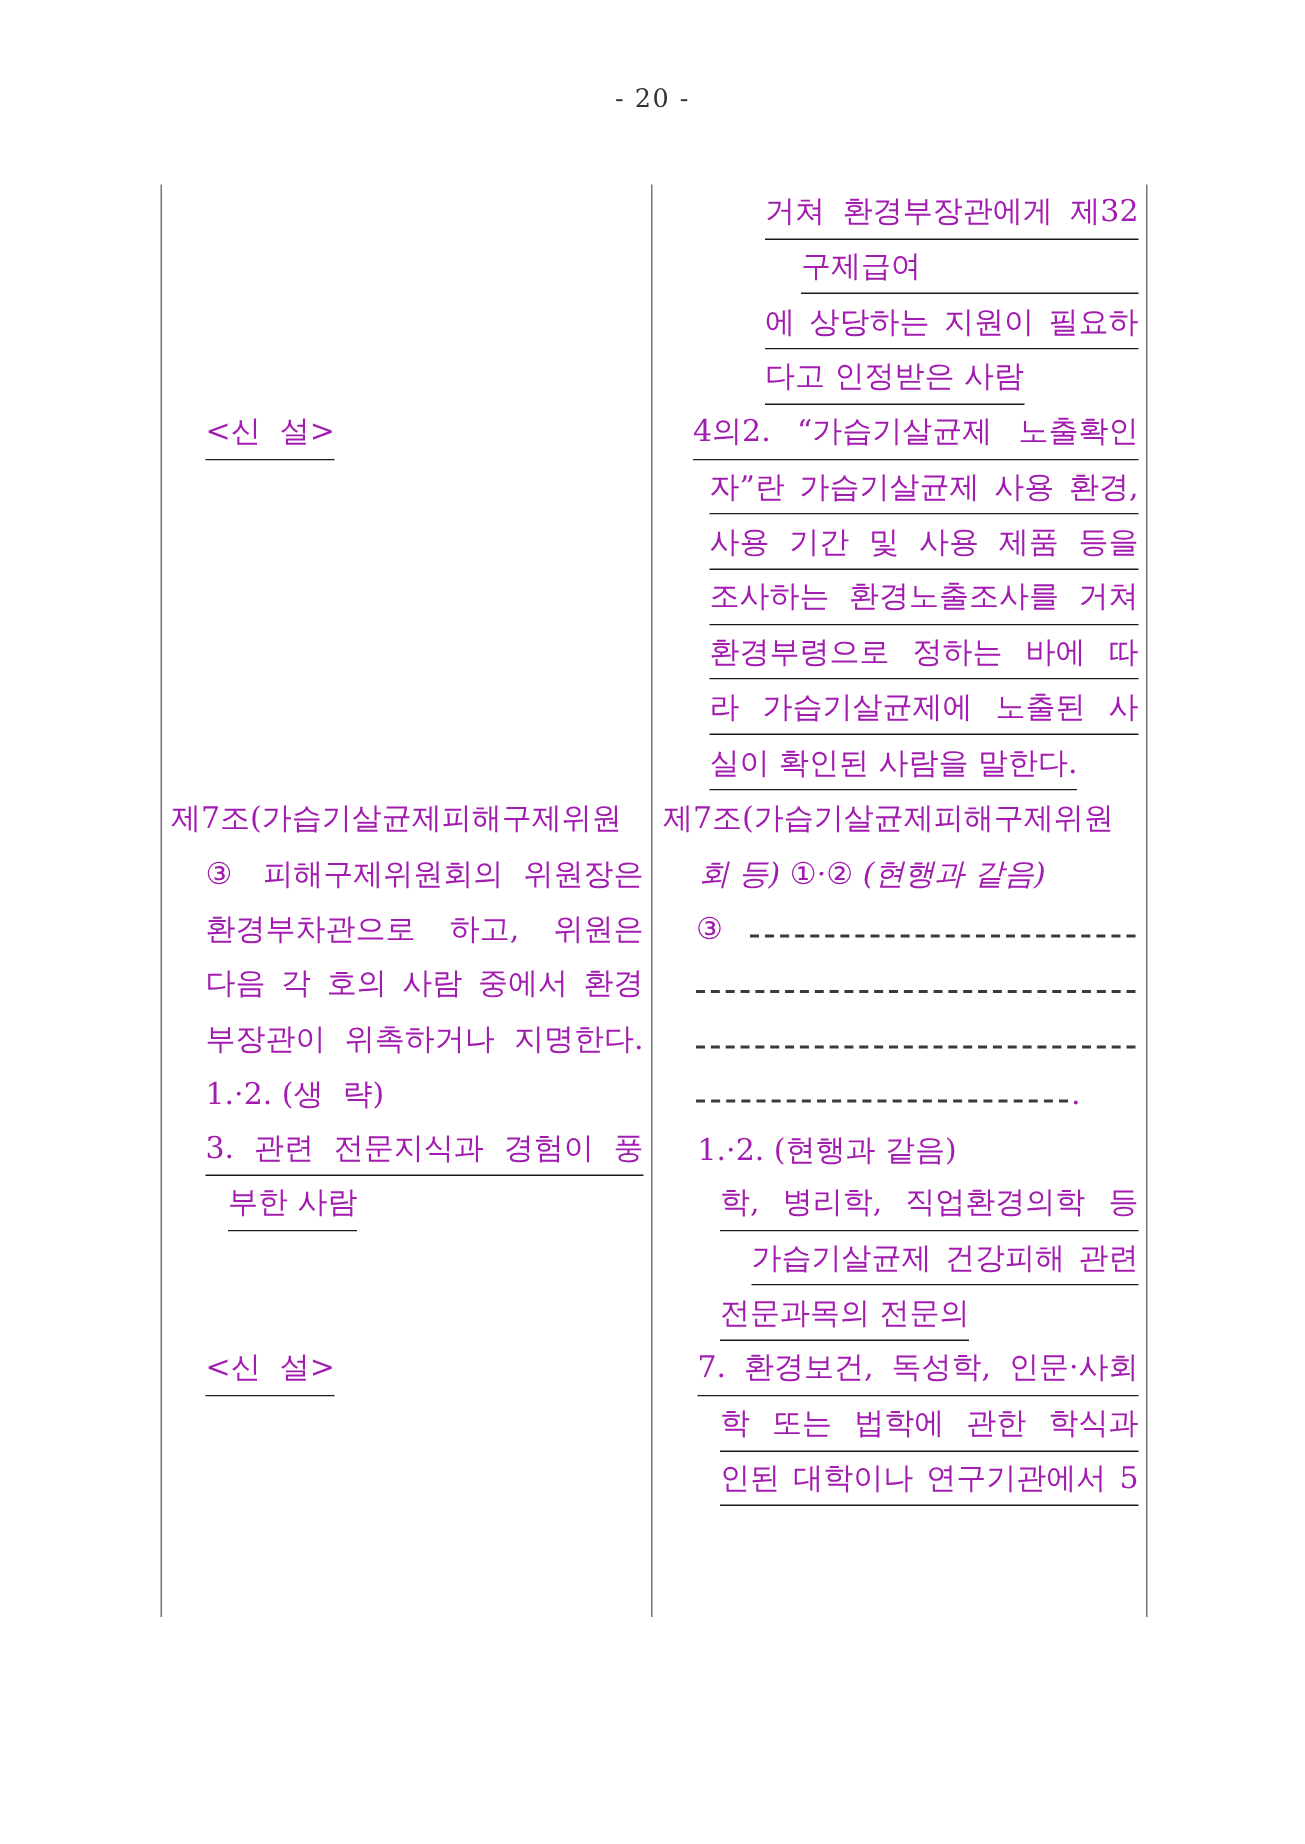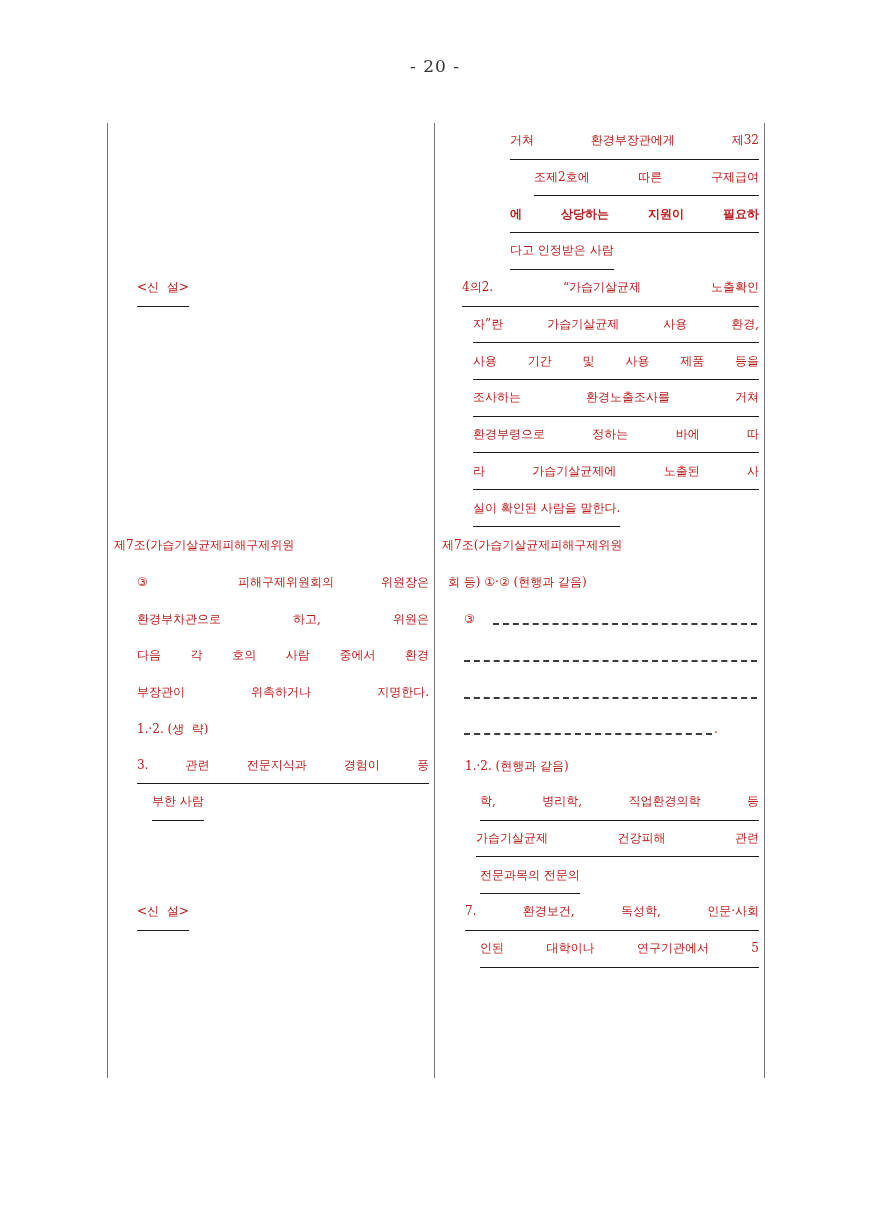--- a/index.html
+++ b/index.html
@@ -19,22 +19,22 @@
   .vline.m{left:327px;}
   .vline.r{left:657px;}
   .col{position:absolute;top:0;height:100%;}
   .col.left{left:1px;width:325px;}
   .col.right{left:329px;width:327px;}
   .line{
     height:36.73px;display:flex;align-items:flex-end;
     box-sizing:border-box;padding-right:4px;overflow:hidden;
   }
   .txt{
-    display:inline-block;line-height:36.4px;font-size:12px;
-    white-space:pre;color:#b91c1c;
+    display:inline-block;line-height:36.4px;font-size:20px;
+    white-space:pre;color:#a21caf;
   }
   .txt.u{border-bottom:1.5px solid #1b1b1b;}
   .txt.j{
     flex:1 1 auto;display:block;white-space:normal;
     text-align:justify;text-align-last:justify;
     word-break:keep-all;
   }
   .dashfill{
     flex:1 1 auto;height:0;border-top:2px dashed #3a3a3a;
     margin-bottom:12px;margin-right:2px;
@@ -99,21 +99,21 @@
         <div class="line"></div>
         <div class="line"></div>
       </div>
     <div class="col right" id="col-right">
         <div class="line" style="padding-left: 74px;">
           <span class="txt u j">거쳐 환경부장관에게 제32</span>
         </div>
         <div class="line" style="padding-left: 98px;">
           <span class="txt u j">조제2호에 따른 구제급여</span>
         </div>
-        <div class="line" style="padding-left: 74px; font-weight: bold;">
+        <div class="line" style="padding-left: 74px;">
           <span class="txt u j">에 상당하는 지원이 필요하</span>
         </div>
         <div class="line" style="padding-left: 74px;">
           <span class="txt u">다고 인정받은 사람</span>
         </div>
         <div class="line" style="padding-left: 26px;">
           <span class="txt u j">4의2. “가습기살균제 노출확인</span>
         </div>
         <div class="line" style="padding-left: 37px;">
           <span class="txt u j">자”란 가습기살균제 사용 환경,</span>
@@ -129,21 +129,21 @@
         </div>
         <div class="line" style="padding-left: 37px;">
           <span class="txt u j">라 가습기살균제에 노출된 사</span>
         </div>
         <div class="line" style="padding-left: 37px;">
           <span class="txt u">실이 확인된 사람을 말한다.</span>
         </div>
         <div class="line" style="padding-left: 6px;">
           <span class="txt">제7조(가습기살균제피해구제위원</span>
         </div>
-        <div class="line" style="padding-left: 12px;">
+        <div class="line" style="padding-left: 30px; font-style: italic;">
           <span class="txt">회 등) ①·② (현행과 같음)</span>
         </div>
         <div class="line" style="padding-left: 28px;">
           <span class="txt">③</span>
           <div class="dashfill after-text"></div>
         </div>
         <div class="line" style="padding-left: 28px;">
           <div class="dashfill"></div>
         </div>
         <div class="line" style="padding-left: 28px;">
@@ -152,27 +152,30 @@
         <div class="line" style="padding-left: 28px;">
           <div class="dashfill" style="flex: 0 0 auto; width: 248px;"></div>
           <span class="txt">.</span>
         </div>
         <div class="line" style="padding-left: 29px;">
           <span class="txt">1.·2. (현행과 같음)</span>
         </div>
         <div class="line" style="padding-left: 44px;">
           <span class="txt u j">학, 병리학, 직업환경의학 등</span>
         </div>
-        <div class="line" style="padding-left: 40px;">
+        <div class="line" style="padding-left: 65px;">
           <span class="txt u j">가습기살균제 건강피해 관련</span>
         </div>
         <div class="line" style="padding-left: 44px; text-align: center;">
           <span class="txt u">전문과목의 전문의</span>
         </div>
         <div class="line" style="padding-left: 29px;">
           <span class="txt u j">7. 환경보건, 독성학, 인문·사회</span>
         </div>
         <div class="line" style="padding-left: 44px;">
+          <span class="txt u j">학 또는 법학에 관한 학식과</span>
+        </div>
+        <div class="line" style="padding-left: 44px;">
           <span class="txt u j">인된 대학이나 연구기관에서 5</span>
         </div>
       </div>
   </div>
 </div>
 
 </body></html>

